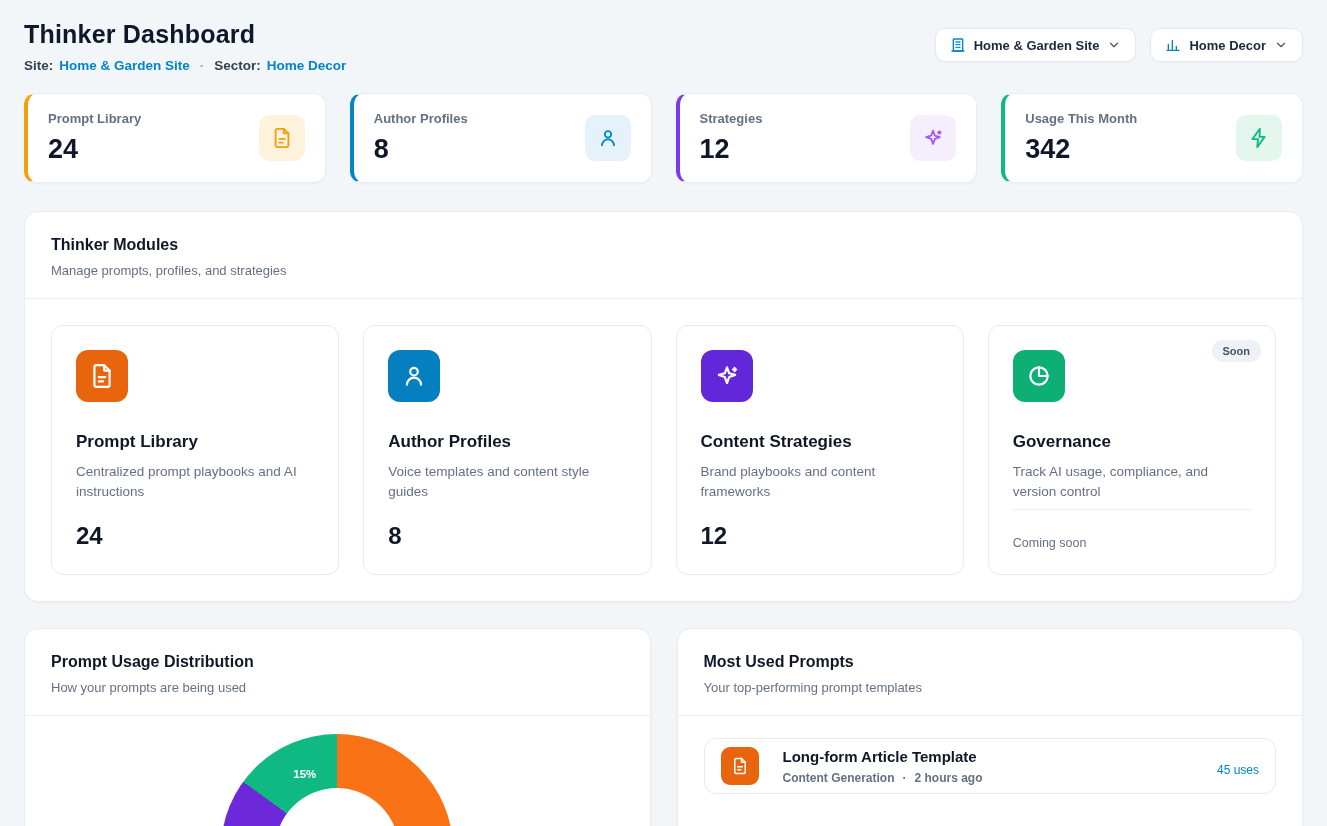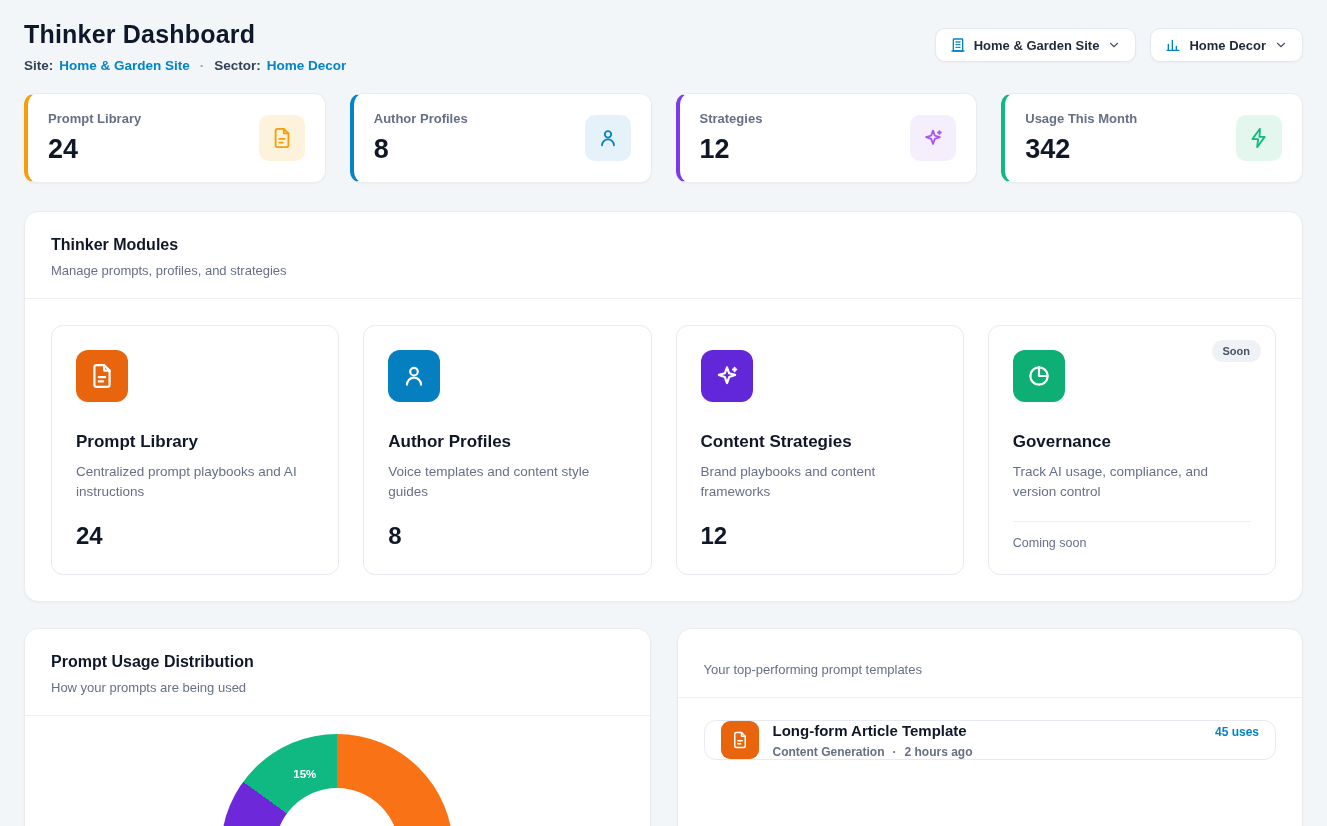--- a/index.html
+++ b/index.html
@@ -54,42 +54,42 @@
   }
   .module-icon { width: 52px; height: 52px; border-radius: 12px; display: flex; align-items: center; justify-content: center; }
   .module-icon svg { width: 26px; height: 26px; stroke: #fff; }
   .module-title { font-size: 17px; font-weight: 800; color: #101828; margin-top: 30px; }
   .module-desc { font-size: 13.5px; color: #667085; line-height: 1.5; margin-top: 10px; max-width: 240px; }
   .module-count { font-size: 24px; font-weight: 800; color: #101828; margin-top: auto; }
   .soon-badge {
     position: absolute; top: 14px; right: 14px; background: #eef2f6; color: #475467;
     font-size: 11px; font-weight: 700; border-radius: 999px; padding: 5px 11px;
   }
-  .coming-soon { margin-top: auto; border-top: 1px solid #eef1f4; padding-top: 14px; font-size: 12.5px; color: #667085; }
+  .coming-soon { margin-top: auto; border-top: 1px solid #eef1f4; padding-top: 26px; font-size: 12.5px; color: #667085; }
 
   
   .bottom-row { display: grid; grid-template-columns: 1fr 1fr; gap: 26px; margin-top: 26px; }
   .panel { background: #fff; border: 1px solid #eaecf0; border-radius: 14px; box-shadow: 0 1px 2px rgba(16,24,40,.04); height: 430px; }
 
   .chart-area { position: relative; height: 330px; display: flex; justify-content: center; }
   .donut { position: relative; width: 232px; height: 232px; border-radius: 50%; margin-top: 18px; }
   .donut-hole { position: absolute; left: 50%; top: 50%; width: 124px; height: 124px; margin: -62px 0 0 -62px; border-radius: 50%; background: #fff; }
   .donut-label { position: absolute; left: 72px; top: 34px; color: #fff; font-size: 11.5px; font-weight: 700; }
 
   .prompt-list { padding: 22px 26px; }
   .prompt-item {
-    display: flex; align-items: center; gap: 14px;
-    border: 1px solid #e7eaf0; border-radius: 12px; padding: 0 16px; cursor: pointer; background: #fff;
+    display: flex; align-items: center; gap: 24px;
+    border: 1px solid #e7eaf0; border-radius: 12px; padding: 8px 16px; cursor: pointer; background: #fff;
   }
   .prompt-icon { width: 38px; height: 38px; border-radius: 9px; display: flex; align-items: center; justify-content: center; flex-shrink: 0; }
   .prompt-icon svg { width: 18px; height: 18px; stroke: #fff; }
   .prompt-text { flex: 1; }
   .prompt-title { font-size: 15px; font-weight: 800; color: #101828; }
   .prompt-meta { font-size: 12px; color: #667085; margin-top: 6px; font-weight: 600; display: flex; gap: 8px; align-items: center; }
-  .prompt-uses { font-size: 12px; font-weight: 700; color: #0284c7; align-self: flex-start; margin-top: 4px; }
+  .prompt-uses { font-size: 12px; font-weight: 400; color: #0284c7; align-self: flex-start; margin-top: 16px; }
 
   svg { fill: none; stroke-width: 2; stroke-linecap: round; stroke-linejoin: round; }
 </style>
 </head>
 <body>
 
 <div class="page">
 
   <div class="header">
     <div>
@@ -248,20 +248,21 @@
       <div class="chart-area">
         <div class="donut" style="background: conic-gradient(rgb(249, 115, 22) 0deg, rgb(249, 115, 22) 205.2deg, rgb(14, 165, 233) 205.2deg, rgb(14, 165, 233) 277.2deg, rgb(109, 40, 217) 277.2deg, rgb(109, 40, 217) 306deg, rgb(16, 185, 129) 306deg, rgb(16, 185, 129) 360deg);">
           <div class="donut-hole"></div>
           <div class="donut-label">15%</div>
         </div>
       </div>
     </section>
 
     <section class="panel">
       <div class="card-head">
+        <div class="card-title">Most Used Prompts</div>
         <div class="card-sub">Your top-performing prompt templates</div>
       </div>
       <div class="divider"></div>
       <div class="prompt-list">
         <div class="prompt-item">
           <div class="prompt-icon" style="background: rgb(232, 101, 14);">
             <svg viewBox="0 0 24 24">
                 <path d="M14 2H7a2 2 0 0 0-2 2v16a2 2 0 0 0 2 2h10a2 2 0 0 0 2-2V7z"></path>
                 <path d="M14 2v5h5"></path>
                 <path d="M9 13h6M9 17h4"></path>

